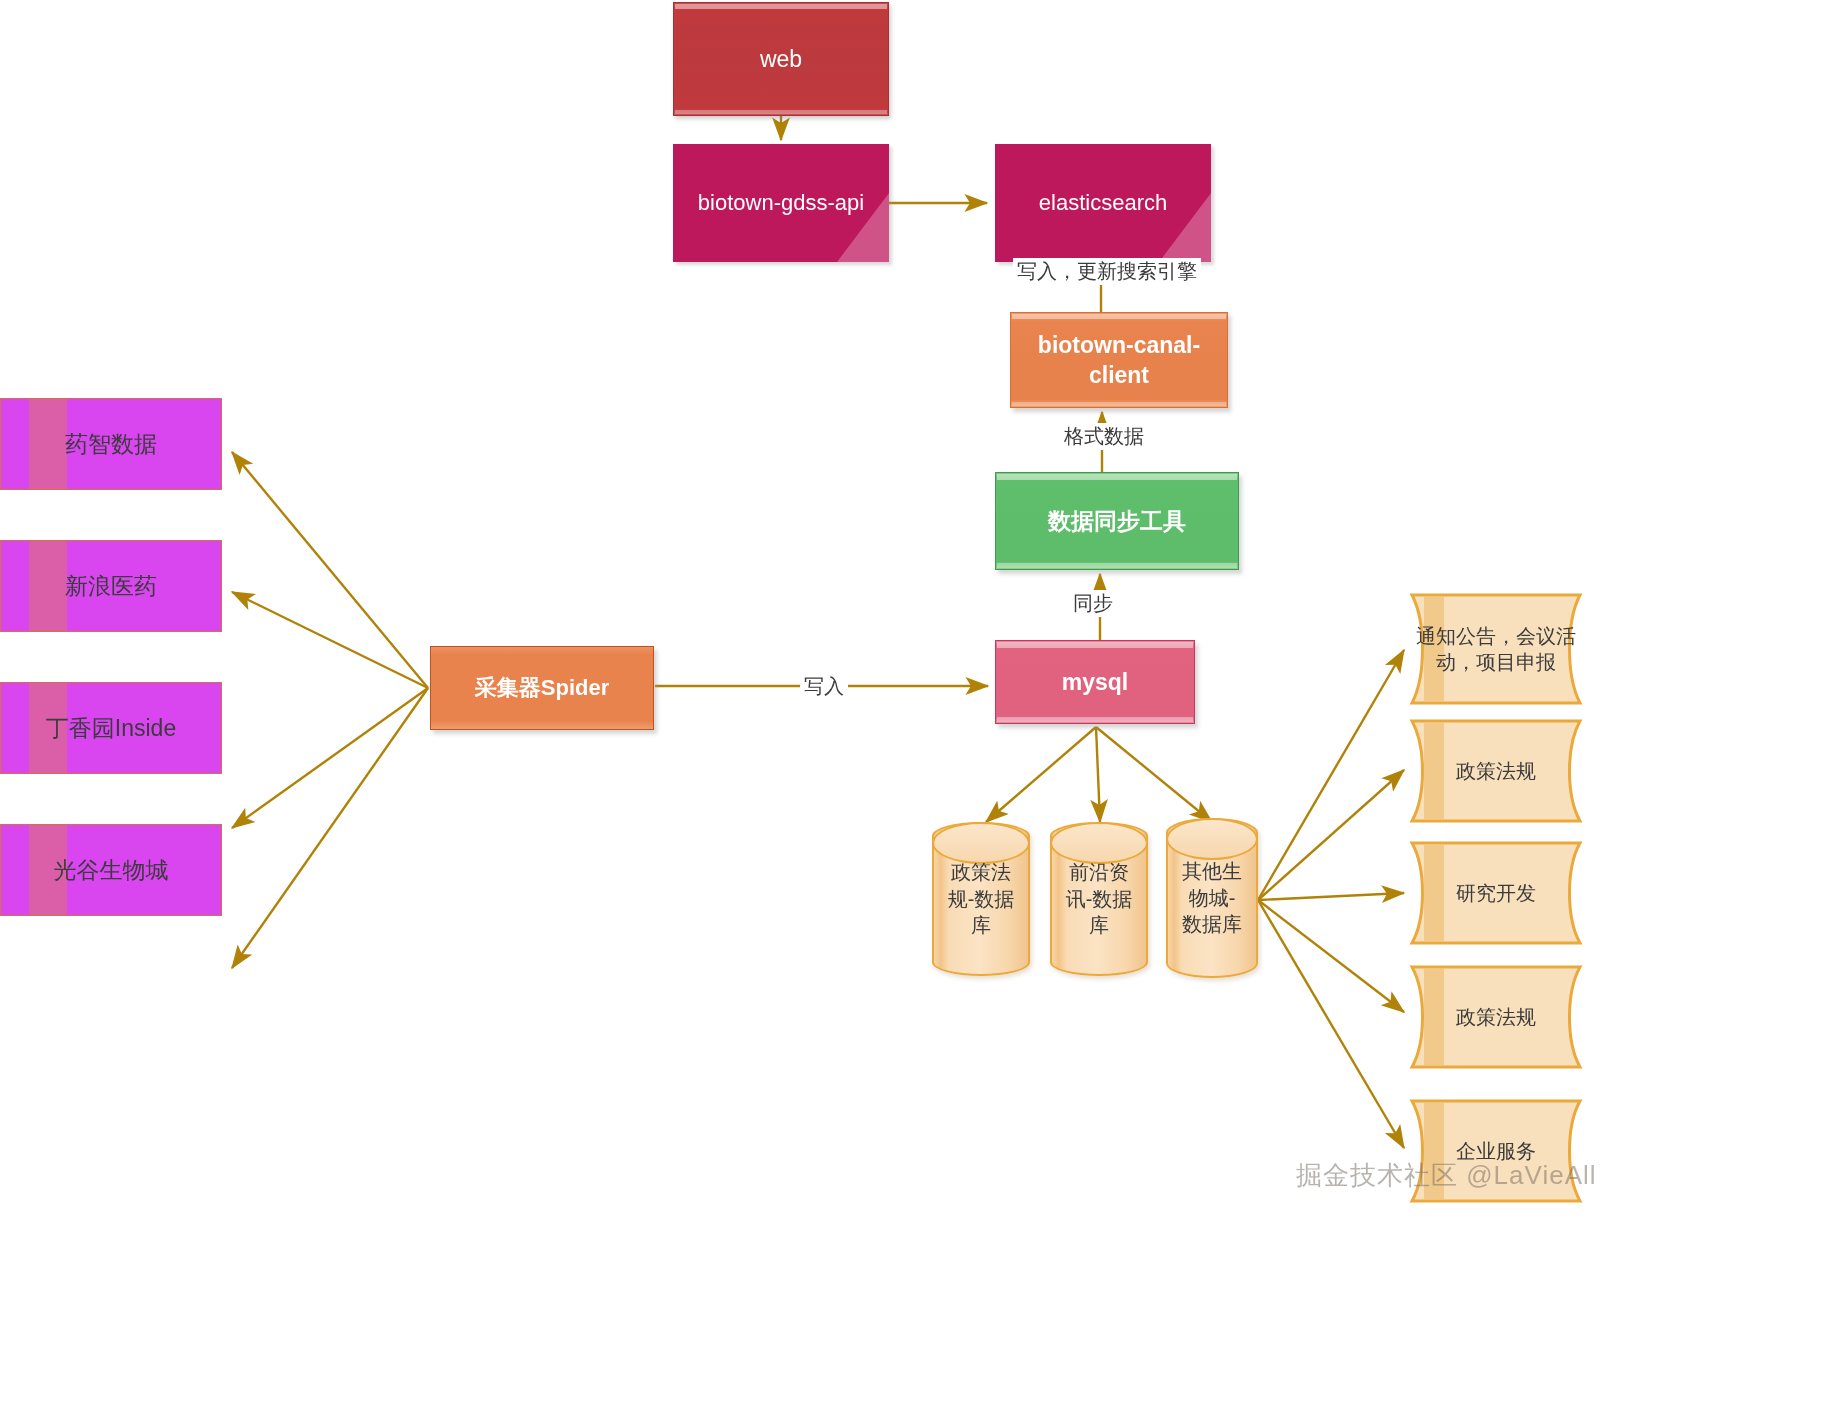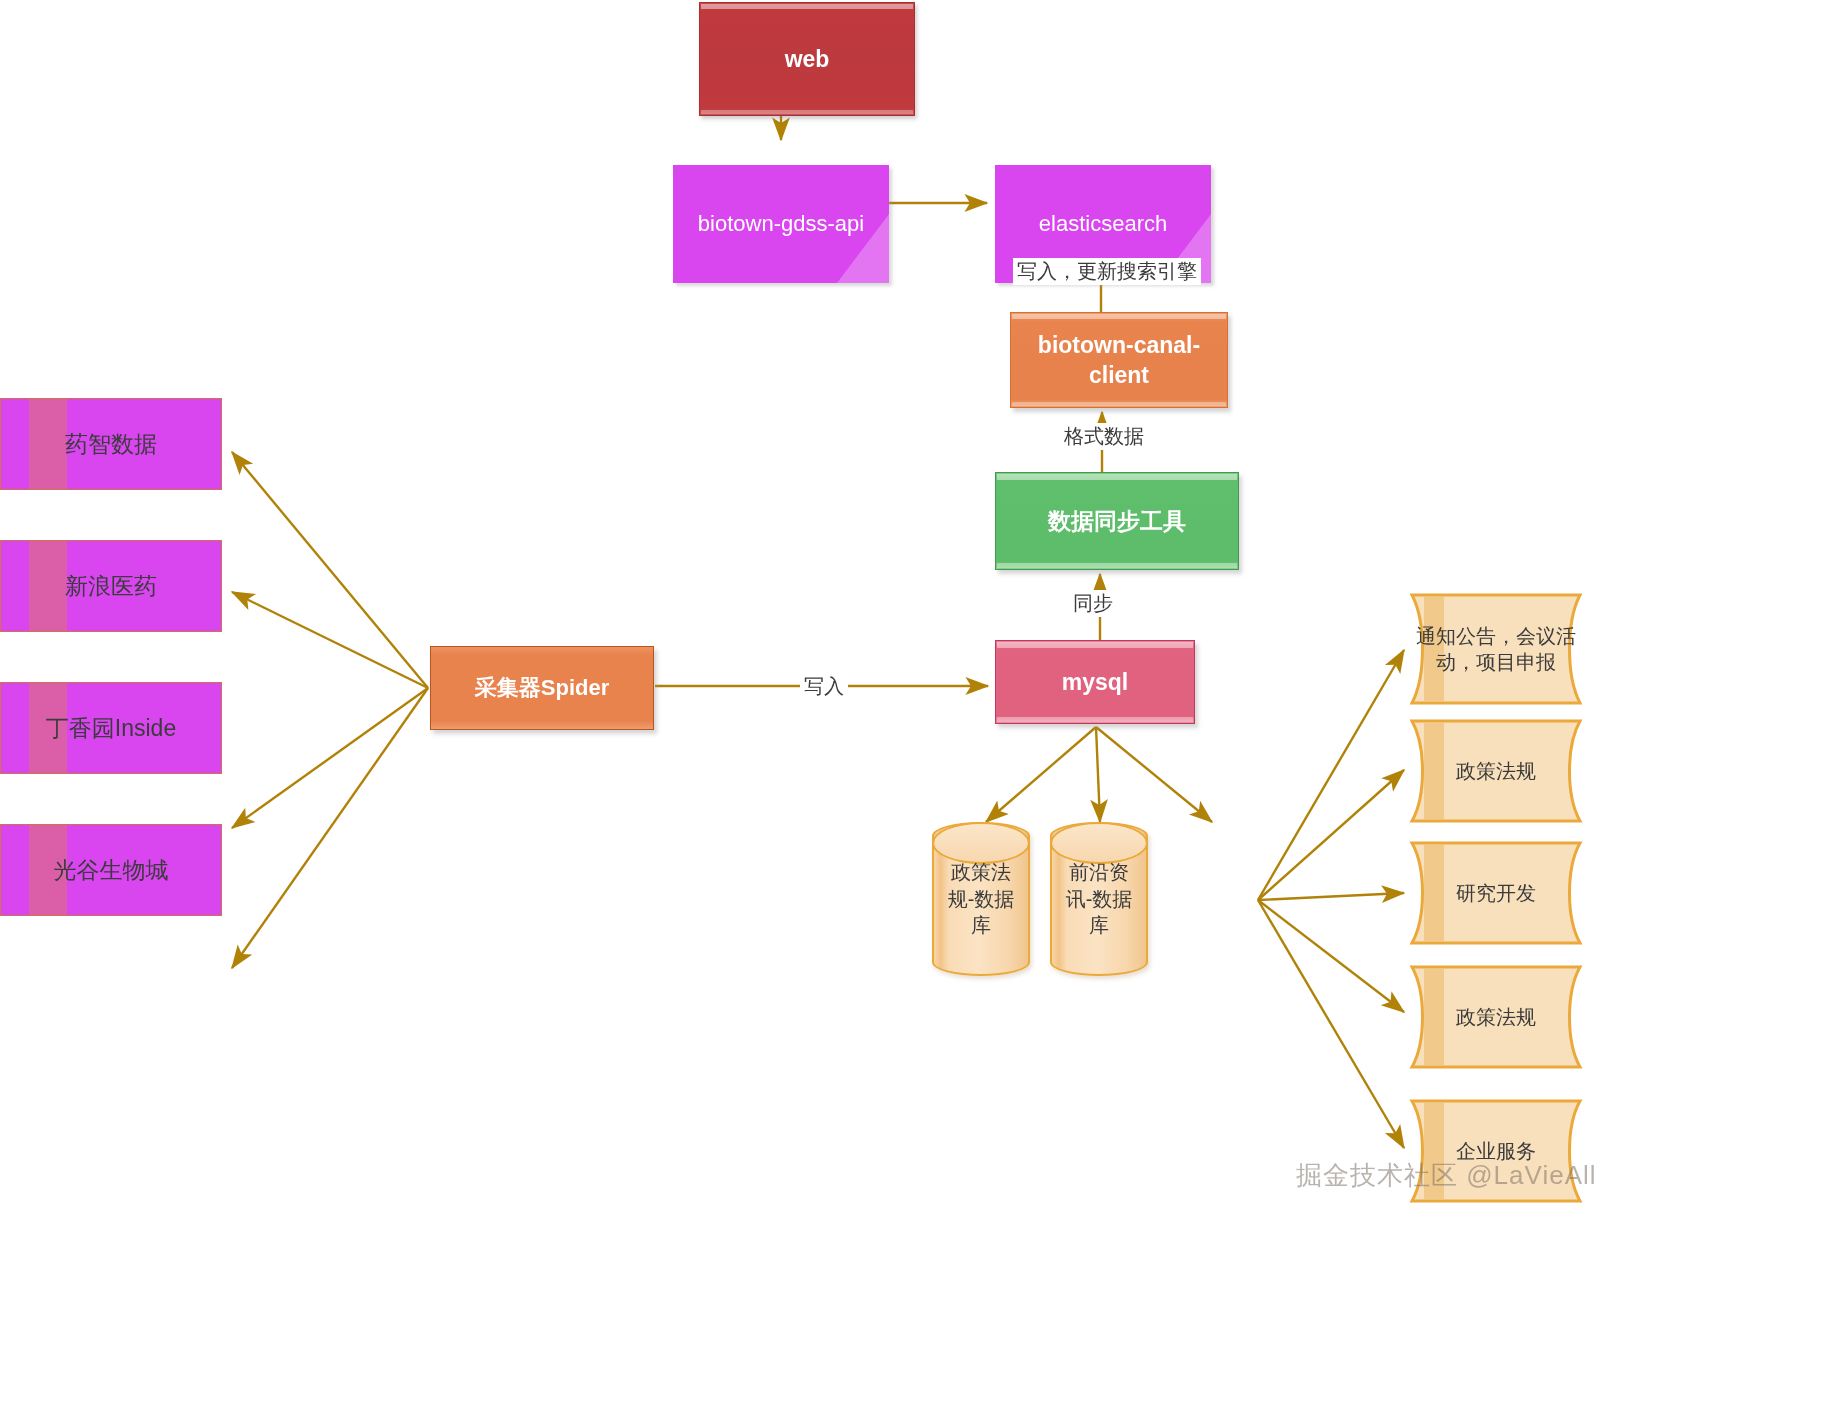--- a/index.html
+++ b/index.html
@@ -39,41 +39,39 @@
     line-height:1.32;
     white-space:pre-line;
   }
 
   
   .n-red{
     background:linear-gradient(180deg,#c9474a 0%,#c0393d 6%,#bc3a3e 50%,#c0393d 94%,#cf5256 100%);
     border:1px solid #a83034;
     box-shadow:2px 3px 4px rgba(120,120,120,.35);
     color:#ffffff;
-    font-weight:bold;
-    font-size:23px;
-    margin-left:26px;
+    font-weight:normal;
+    font-size:23px;
   }
   .n-red::before{
     content:"";position:absolute;left:1px;right:1px;top:1px;height:5px;
     background:rgba(255,255,255,.45);
   }
   .n-red::after{
     content:"";position:absolute;left:1px;right:1px;bottom:1px;height:4px;
     background:rgba(255,255,255,.30);
   }
 
   
   .n-blue{
-    background:#d946ef;
+    background:#be185d;
     color:#ffffff;
     font-size:22px;
     box-shadow:3px 3px 3px rgba(150,150,150,.35);
     overflow:hidden;
-    margin-top:21px;
   }
   .n-blue .shine{
     position:absolute;
     right:-42px;top:-70px;
     width:58px;height:300px;
     background:rgba(255,255,255,.26);
     transform:rotate(37deg);
     z-index:1;
   }
 
@@ -300,20 +298,26 @@
     <span class="lbl">政策法
 规-数据
 库</span>
   </div>
   <div class="node n-cyl" style="left:1050px;top:822px;width:98px;height:154px;">
     <span class="cap"></span>
     <span class="lbl">前沿资
 讯-数据
 库</span>
   </div>
+  <div class="node n-cyl" style="left:1166px;top:818px;width:92px;height:160px;">
+    <span class="cap"></span>
+    <span class="lbl">其他生
+物城-
+数据库</span>
+  </div>
 
   <div class="node n-tape" style="left:1406px;top:592px;width:180px;height:114px;">
     <svg viewBox="0 0 180 114" preserveAspectRatio="none">
       <path d="M6,3 H174 C160,30 160,84 174,111 H6 C20,84 20,30 6,3 Z" fill="#f9e0bc" stroke="#eaa93a" stroke-width="3"></path>
       <rect x="18" y="5" width="20" height="104" fill="#f0c482" opacity="0.85"></rect>
     </svg>
     <span class="lbl">通知公告，会议活
 动，项目申报</span>
   </div>
 

